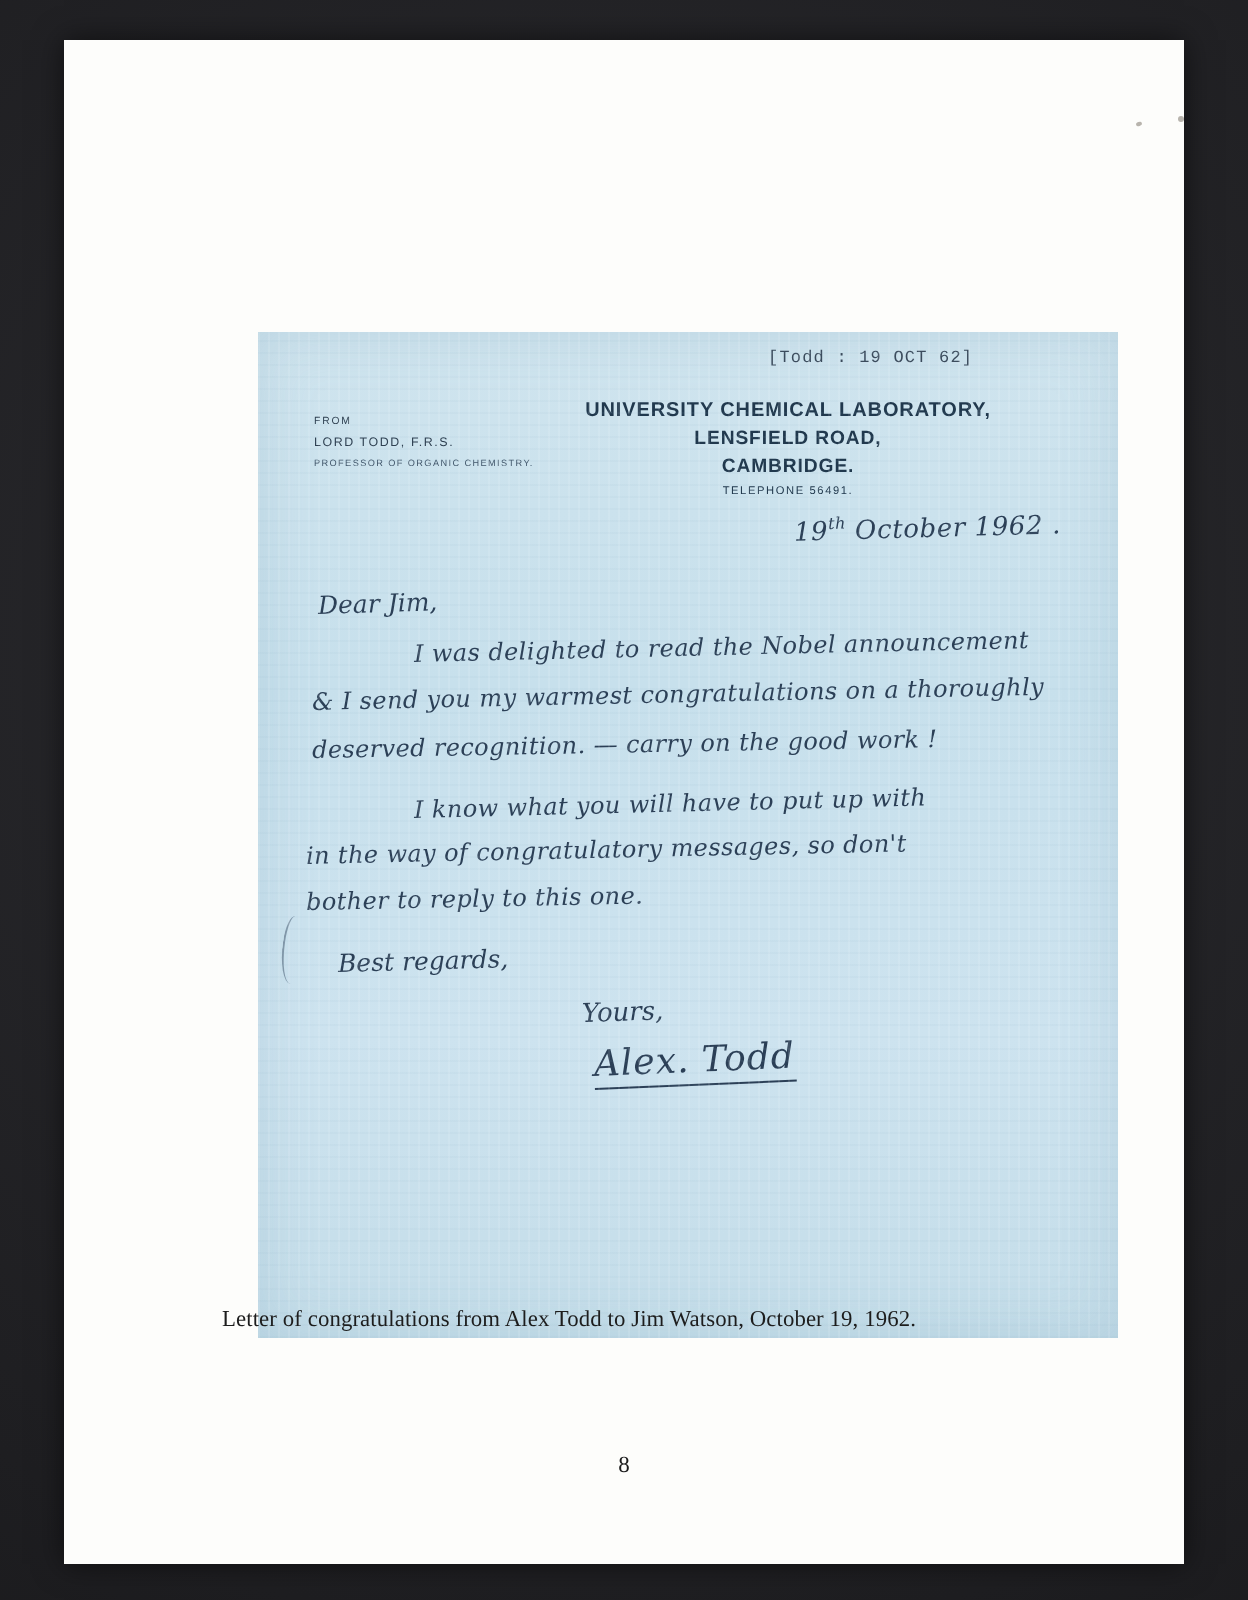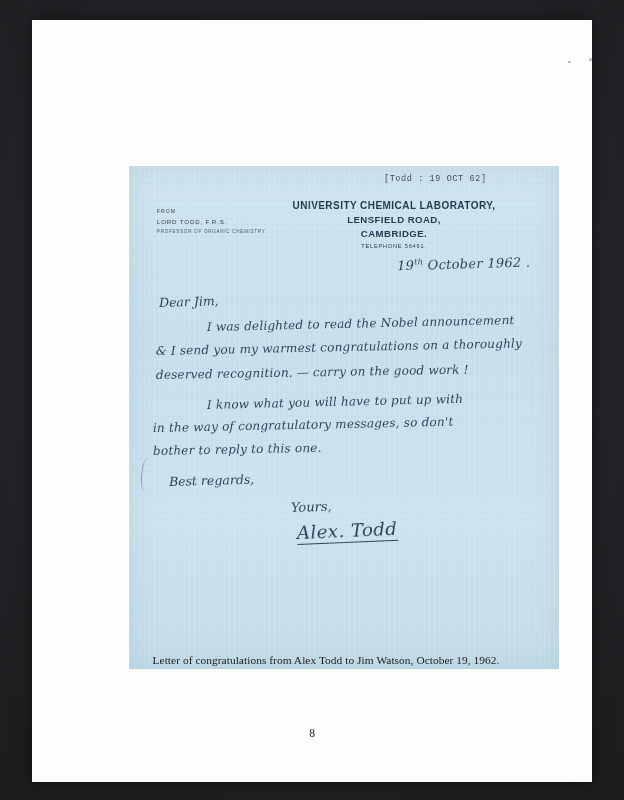--- a/index.html
+++ b/index.html
@@ -252,21 +252,20 @@
   
   #caption {
     position: absolute;
     left: 79px;
     top: 634px;
     width: 430px;
     font-family: "Liberation Serif", serif;
     font-size: 11.4px;
     color: #1d1d1d;
     letter-spacing: 0.05px;
-    text-align: center;
   }
 
   
   #page-number {
     position: absolute;
     left: 0;
     top: 707px;
     width: 560px;
     text-align: center;
     font-family: "Liberation Serif", serif;

